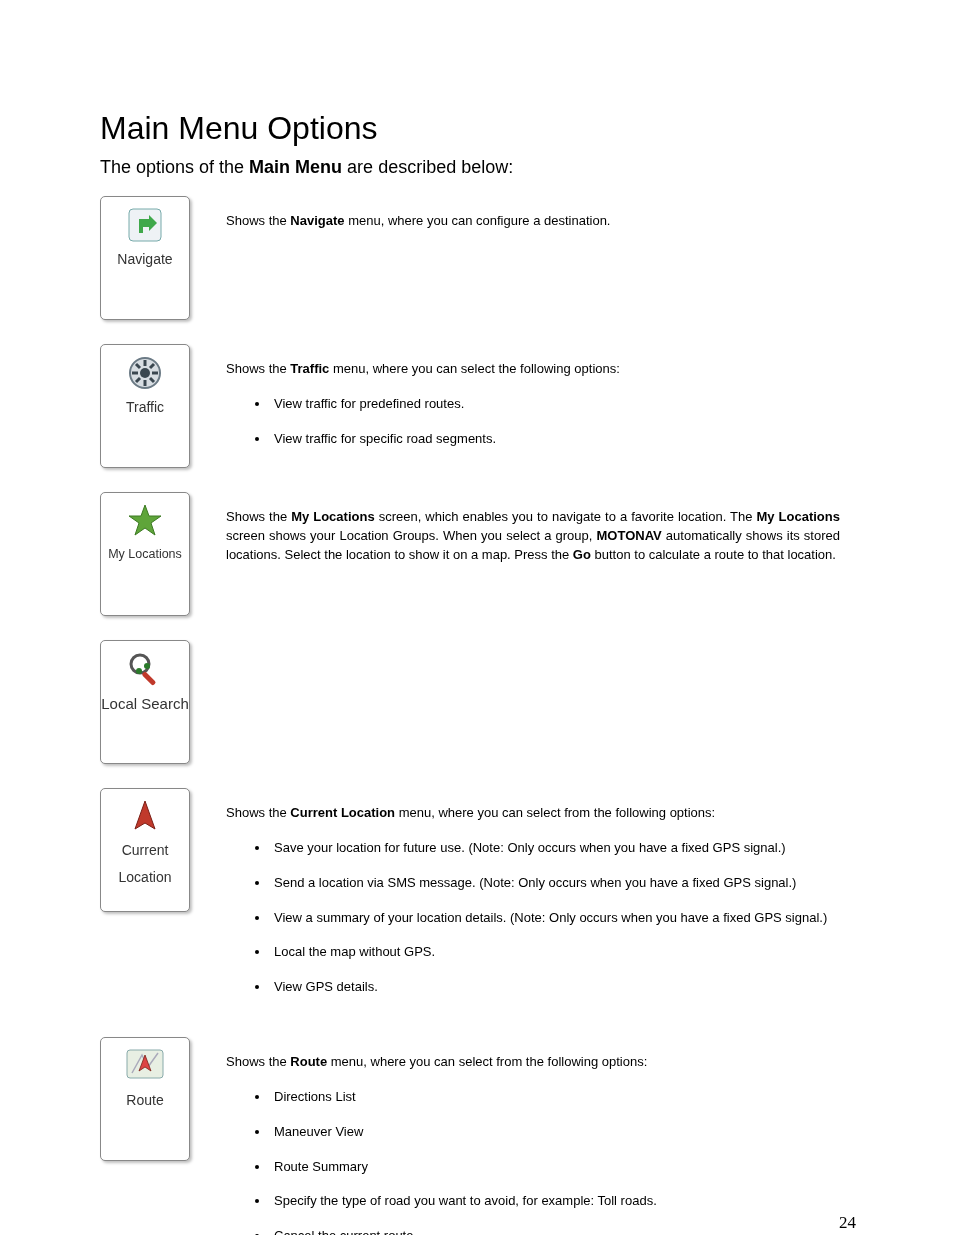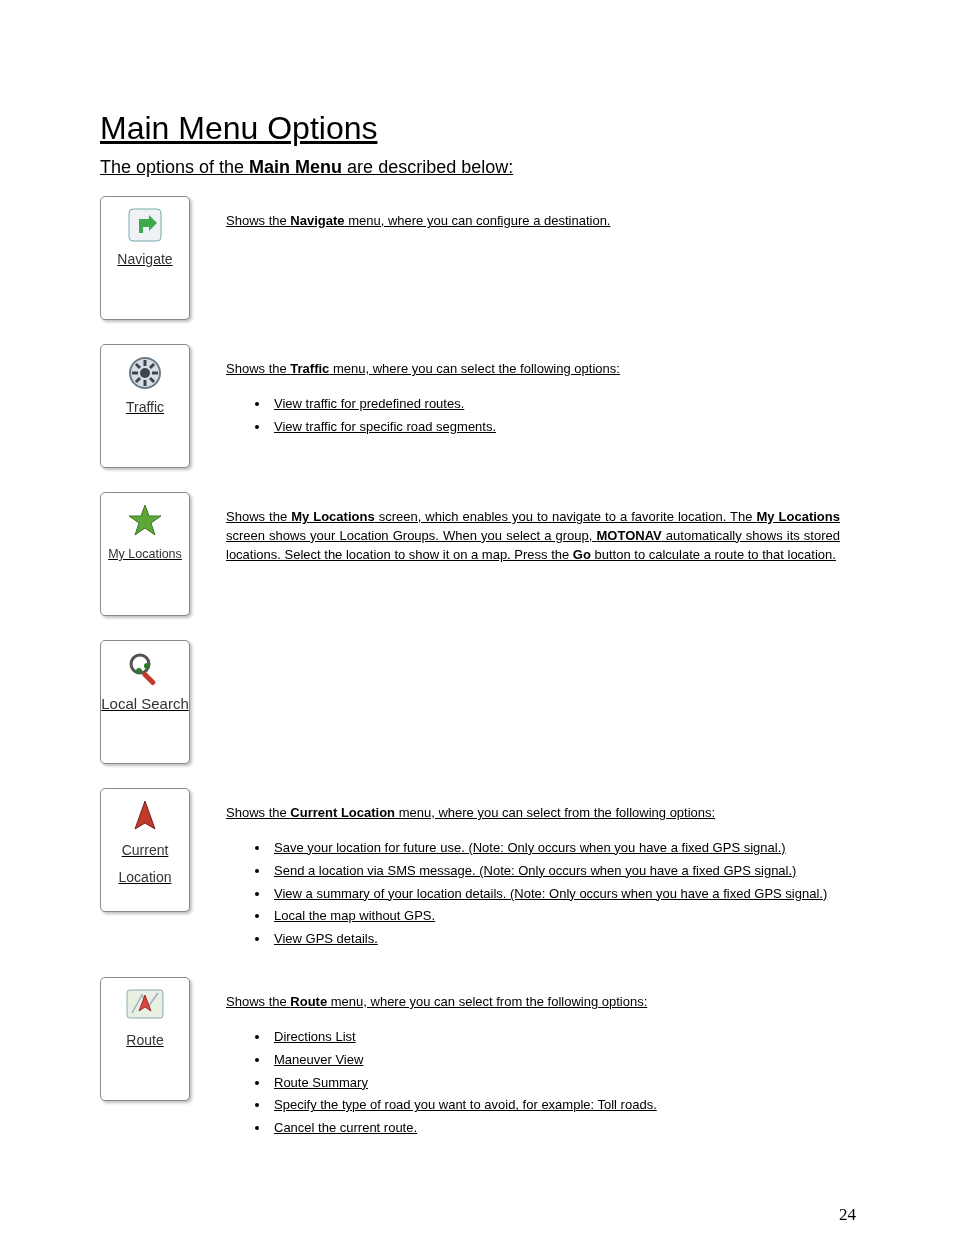--- a/index.html
+++ b/index.html
@@ -8,21 +8,20 @@
     background:#fff;
     font-family:Verdana, Geneva, sans-serif;
     color:#000;
   }
   .page{
     width:954px;
     height:1235px;
     position:relative;
     box-sizing:border-box;
     padding:110px 98px 0 100px;
-    text-decoration:underline;
   }
   h1{
     font-family:Arial, Helvetica, sans-serif;
     font-weight:400;
     font-size:32px;
     margin:0 0 10px 0;
   }
   .intro{
     font-size:18px;
     margin:0 0 18px 0;
@@ -69,26 +68,26 @@
     line-height:1.45;
   }
   .desc p{margin:16px;}
   .desc.justify p{text-align:justify;}
   ul{
     margin:8px 0 0 0;
     padding-left:60px;
   }
   li{
     font-size:13px;
-    margin:4px 0;
+    margin:16px 0;
     padding-left:4px;
   }
   .page-num{
     position:absolute;
-    bottom:10px;
+    bottom:2px;
     right:98px;
     font-family:"Times New Roman", serif;
     font-size:17px;
   }
   b{font-weight:700;}
 </style>
 </head>
 <body>
 
 <div class="page">

